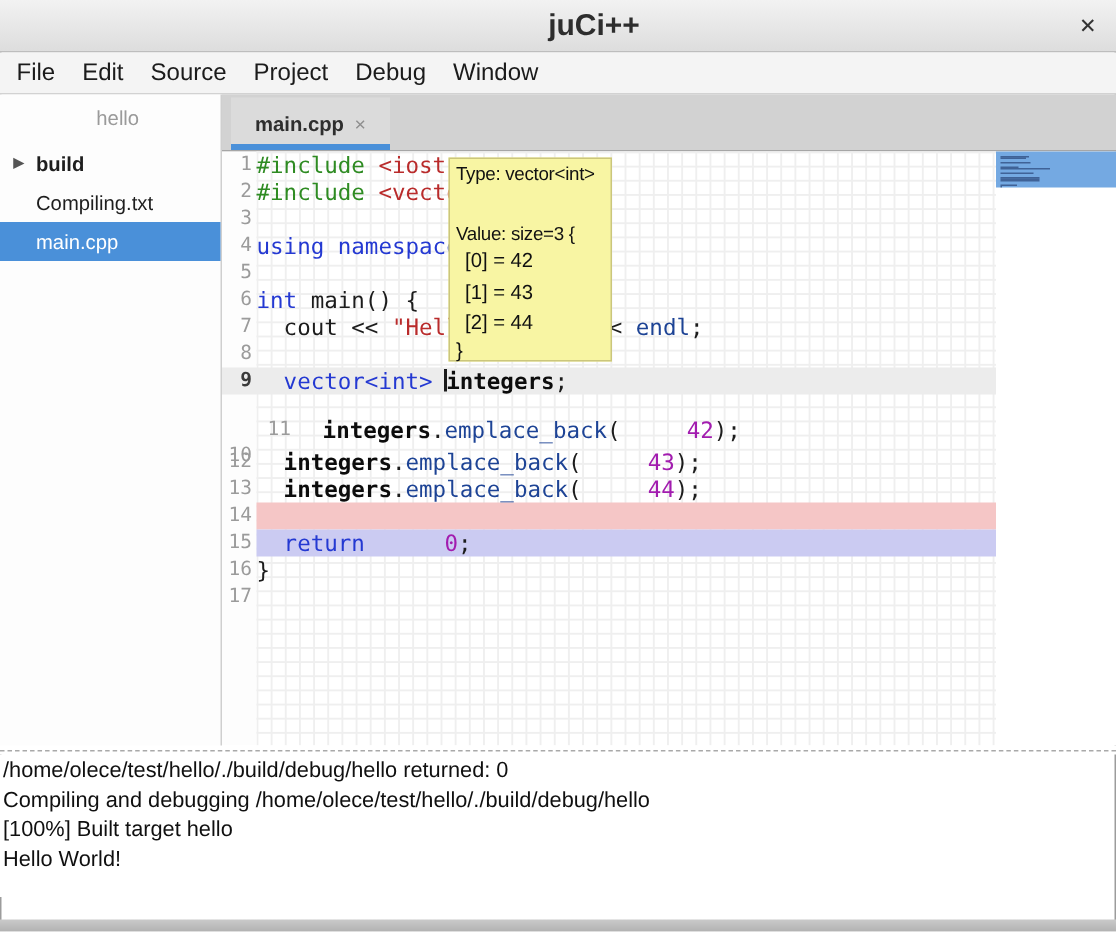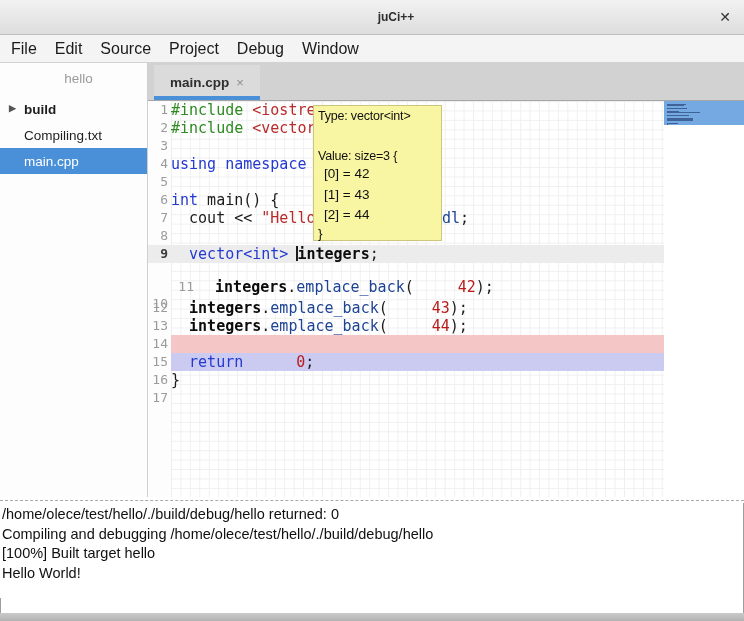--- a/index.html
+++ b/index.html
@@ -3,21 +3,21 @@
 <meta charset="utf-8">
 <style>
   html,body{margin:0;padding:0;background:#fff;}
   .win{position:relative;width:744px;height:621px;overflow:hidden;
        font-family:"Liberation Sans",sans-serif;background:#fff;
        box-shadow:inset 0 0 0 1px #9c9c9c;}
   
   .titlebar{position:absolute;left:0;top:0;width:744px;height:35px;
     background:linear-gradient(#f2f2f2,#dddddd);border-bottom:1px solid #bdbdbd;
     box-sizing:border-box;display:flex;align-items:center;justify-content:center;}
-  .titlebar .title{font-weight:bold;font-size:12px;color:#2d2d2d;padding-left:48px;}
+  .titlebar .title{font-weight:bold;font-size:20px;color:#2d2d2d;padding-left:48px;}
   .close-btn{position:absolute;right:13px;top:9px;font-size:14px;color:#333;
     line-height:16px;cursor:default;}
   
   .menubar{position:absolute;left:0;top:35px;width:744px;height:28px;
     background:#f4f4f4;border-bottom:1px solid #d2d2d2;box-sizing:border-box;
     display:flex;align-items:center;padding-left:2px;}
   .menubar .mitem{padding:0 9px;font-size:16px;color:#1b1b1b;}
   
   .sidebar{position:absolute;left:0;top:63px;width:148px;height:439px;
     background:#fdfdfd;border-right:1px solid #cfcfcf;box-sizing:border-box;}
@@ -49,21 +49,21 @@
   .row.bp::before,.row.dbg::before{content:"";position:absolute;left:23px;right:0;
     top:0;bottom:0;}
   .row.bp::before{background:var(--breakpoint-line);}
   .row.dbg::before{background:var(--debug-line);}
   .ln{position:absolute;left:0;top:0;width:20px;text-align:right;z-index:1;
     font-family:"DejaVu Sans Mono",monospace;font-size:13px;line-height:18px;color:#9b9b9b;}
   .row.cur .ln{color:#3a3a3a;font-weight:bold;}
   .code{position:absolute;left:23px;top:0;right:0;z-index:1;white-space:pre;
     font-family:"DejaVu Sans Mono",monospace;font-size:15px;line-height:18px;color:#1c1c1c;}
   .pp{color:#2e8b22;} .inc{color:#b92b2b;} .kw{color:#2439d2;}
-  .std{color:#1d4395;} .str{color:#b92b2b;} .num{color:#b91c1c;padding-left:44px;}
+  .std{color:#1d4395;} .str{color:#b92b2b;} .num{color:#a21caf;padding-left:44px;}
   .b{font-weight:bold;color:#0c0c0c;}
   .cursor{display:inline-block;width:2px;height:15px;background:#1a1a1a;
     vertical-align:-2px;margin:0 -1px;}
   
   .minimap{position:absolute;left:664px;top:101px;width:80px;height:396px;background:#fff;}
   .mview{position:absolute;left:0;top:0;right:0;height:24px;background:#74a9e2;}
   .mbar{position:absolute;left:3px;height:1px;background:rgba(20,40,90,0.55);}
   
   .splitter{position:absolute;left:0;top:497px;width:744px;height:6px;background:#fff;}
   .splitter::after{content:"";position:absolute;left:0;right:0;top:3px;
@@ -72,21 +72,21 @@
     padding:2px 0 0 2px;box-sizing:border-box;font-size:14.5px;line-height:19.5px;color:#101010;}
   
   .statusbar{position:absolute;left:0;top:598px;width:744px;height:15px;
     background:#e9e9e9;border-top:1px solid #d0d0d0;box-sizing:border-box;
     font-size:12.5px;color:#2e2e2e;}
   .statusbar .pos{position:absolute;left:8px;top:0;line-height:14px;}
   .statusbar .dbgstat{text-align:center;line-height:14px;}
   .bottomstrip{position:absolute;left:0;top:613px;width:744px;height:8px;
     background:linear-gradient(#cacaca,#b2b2b2);}
   
-  .tooltip{position:absolute;left:313px;top:105px;width:129px;height:136px;
+  .tooltip{position:absolute;left:299px;top:105px;width:109px;height:136px;
     background:var(--tooltip-bg);border:1px solid #cbc67c;box-sizing:border-box;
     z-index:6;padding:2px 4px;font-size:12.5px;color:#111;white-space:nowrap;}
   .tt-type{line-height:16px;letter-spacing:-0.2px;}
   .tt-val{margin-top:24px;line-height:16px;letter-spacing:-0.2px;}
   .tt-entry{margin-left:6px;line-height:20.5px;font-size:13.5px;}
   .tt-brace{line-height:16px;font-size:13.5px;}
 </style>
 </head>
 <body>
 

